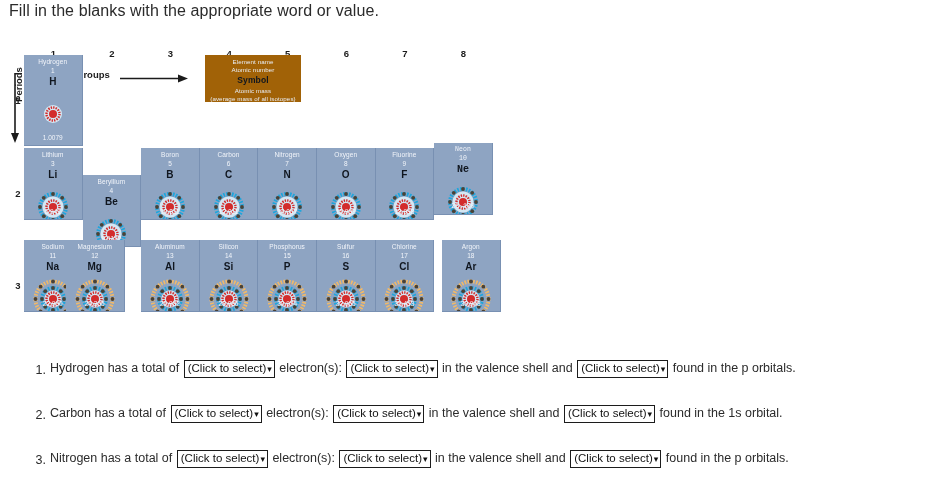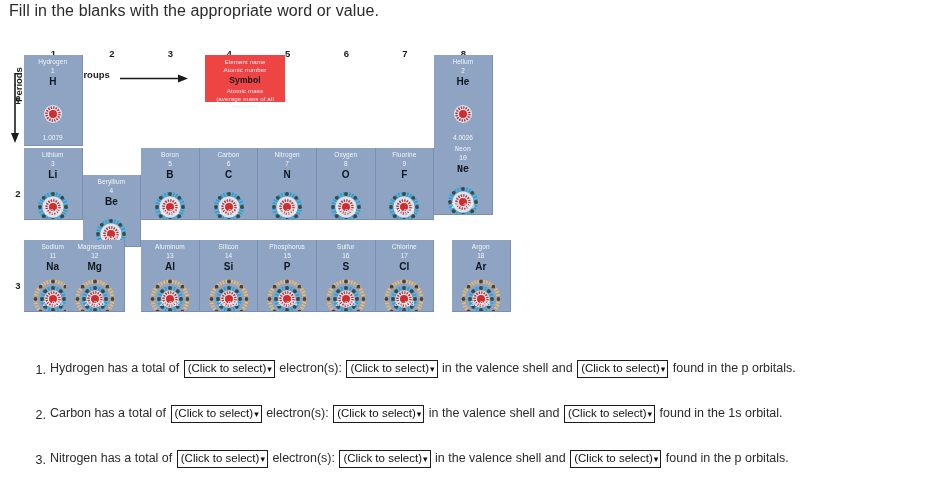--- a/index.html
+++ b/index.html
@@ -55,21 +55,21 @@
   }
   .cell .amass{
     position:absolute;bottom:4px;left:0;right:0;text-align:center;
     font-size:6.5px;color:#f2f5fa;
   }
   .atom{
     position:absolute;left:50%;top:38px;transform:translateX(-50%);
   }
 
   .legend{
-    position:absolute;left:205px;top:22px;width:80px;height:47px;background:#ef4444;
+    position:absolute;left:205px;top:22px;width:96px;height:47px;background:#a16207;
     box-sizing:border-box;
   }
   .legend div{text-align:center;color:#e9eef6;letter-spacing:.1px;}
   .legend .l1{font-size:6.2px;padding-top:3px;}
   .legend .l2{font-size:6.2px;padding-top:1px;}
   .legend .l3{font-size:8.5px;font-weight:bold;color:#10161f;padding-top:2px;}
   .legend .l4{font-size:6.2px;padding-top:2px;}
   .legend .l5{font-size:6.2px;padding-top:1px;}
 
   
@@ -135,31 +135,20 @@
         <div class="ename">Hydrogen</div>
         <div class="anum">1</div>
         <div class="sym">H</div>
         <div class="atom"><svg width="42" height="42" viewBox="0 0 42 42">
             <circle cx="21" cy="21" r="9" fill="#dff3fb" opacity="0.85"></circle>
             <circle cx="21" cy="21" r="6.5" fill="none" stroke="#d32c2c" stroke-width="2.4" stroke-dasharray="1.4 1.1"></circle>
             <circle cx="21" cy="21" r="4" fill="#d32c2c"></circle>
           </svg></div>
         <div class="amass">1.0079</div>
       </div>
-      <div class="cell p1" style="left: 410.2px; top: 0px;">
-        <div class="ename">Helium</div>
-        <div class="anum">2</div>
-        <div class="sym">He</div>
-        <div class="atom"><svg width="42" height="42" viewBox="0 0 42 42">
-            <circle cx="21" cy="21" r="9" fill="#dff3fb" opacity="0.85"></circle>
-            <circle cx="21" cy="21" r="6.5" fill="none" stroke="#d32c2c" stroke-width="2.4" stroke-dasharray="1.4 1.1"></circle>
-            <circle cx="21" cy="21" r="4" fill="#d32c2c"></circle>
-          </svg></div>
-        <div class="amass">4.0026</div>
-      </div>
       <div class="cell" style="left: 0px; top: 92.5px;">
         <div class="ename">Lithium</div>
         <div class="anum">3</div>
         <div class="sym">Li</div>
         <div class="atom"><svg width="42" height="42" viewBox="0 0 42 42">
             <circle cx="21" cy="21" r="13" fill="none" stroke="#1ea6dd" stroke-width="4" stroke-dasharray="1.6 1.3"></circle>
             <circle cx="21" cy="21" r="10.5" fill="#dff3fb" opacity="0.85"></circle>
             <circle cx="21" cy="21" r="6.5" fill="none" stroke="#d32c2c" stroke-width="2.4" stroke-dasharray="1.4 1.1"></circle>
             <circle cx="21" cy="21" r="4" fill="#d32c2c"></circle>
             <circle cx="21.00" cy="8.00" r="1.9" fill="#4a4236"></circle>
@@ -509,21 +498,21 @@
             <circle cx="33.37" cy="8.63" r="1.9" fill="#4a4236"></circle>
             <circle cx="38.50" cy="21.00" r="1.9" fill="#4a4236"></circle>
             <circle cx="33.37" cy="33.37" r="1.9" fill="#4a4236"></circle>
             <circle cx="21.00" cy="38.50" r="1.9" fill="#4a4236"></circle>
             <circle cx="8.63" cy="33.37" r="1.9" fill="#4a4236"></circle>
             <circle cx="3.50" cy="21.00" r="1.9" fill="#4a4236"></circle>
             <circle cx="8.63" cy="8.63" r="1.9" fill="#4a4236"></circle>
           </svg></div>
         <div class="amass">35.453</div>
       </div>
-      <div class="cell" style="left: 428px; top: 185px;">
+      <div class="cell" style="left: 418px; top: 185px;">
         <div class="ename">Argon</div>
         <div class="anum">18</div>
         <div class="sym">Ar</div>
         <div class="atom"><svg width="42" height="42" viewBox="0 0 42 42">
             <circle cx="21" cy="21" r="17.5" fill="none" stroke="#f0b96a" stroke-width="4" stroke-dasharray="1.6 1.3"></circle>
             <circle cx="21" cy="21" r="11" fill="none" stroke="#1ea6dd" stroke-width="4" stroke-dasharray="1.6 1.3"></circle>
             <circle cx="21" cy="21" r="8.5" fill="#dff3fb" opacity="0.85"></circle>
             <circle cx="21" cy="21" r="6.5" fill="none" stroke="#d32c2c" stroke-width="2.4" stroke-dasharray="1.4 1.1"></circle>
             <circle cx="21" cy="21" r="4" fill="#d32c2c"></circle>
             <circle cx="21.00" cy="10.00" r="1.9" fill="#4a4236"></circle>

